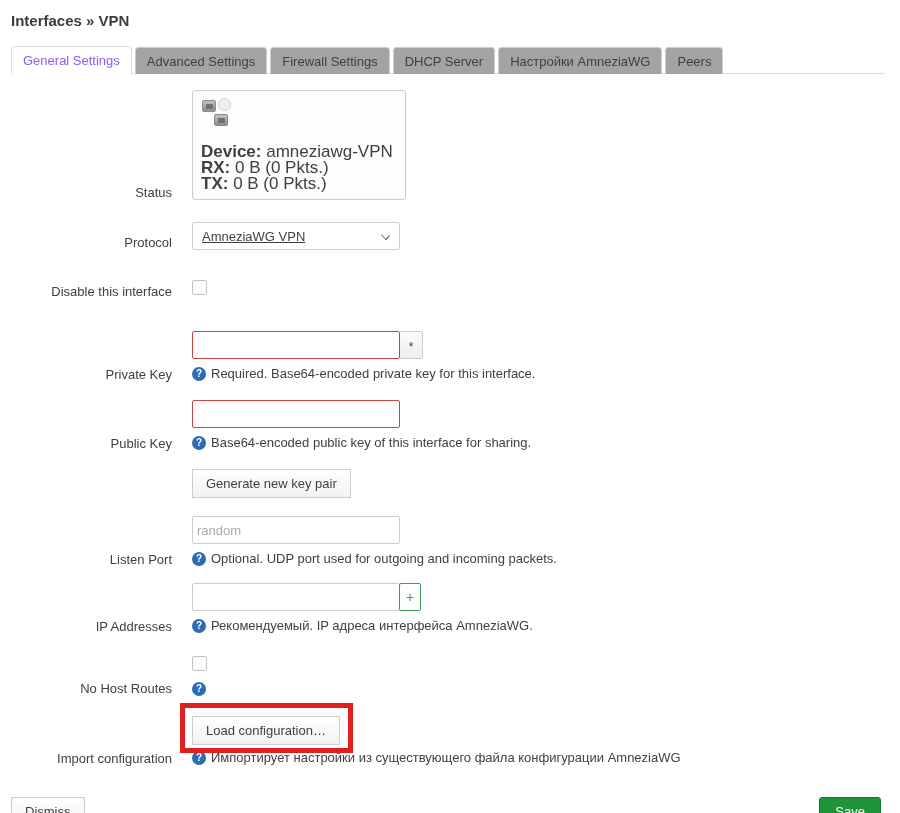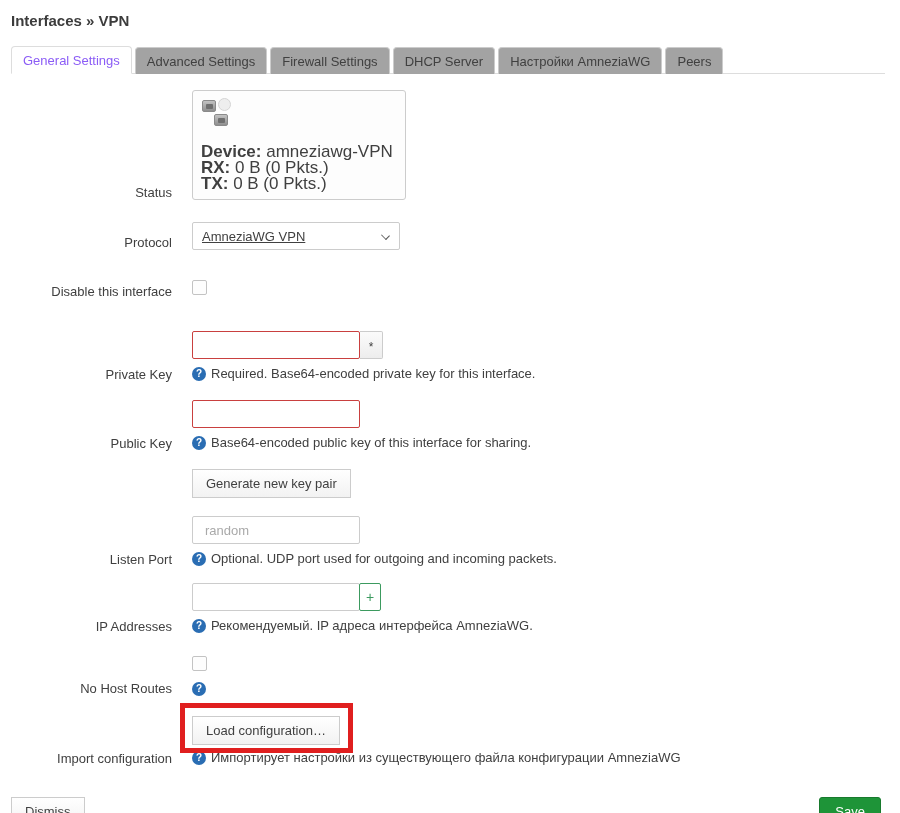--- a/index.html
+++ b/index.html
@@ -48,22 +48,22 @@
   .chev { position:absolute; right:10px; top:9px; width:7px; height:7px;
     border-right:1.6px solid #555; border-bottom:1.6px solid #555;
     transform:rotate(45deg) scale(1,0.8); }
 
   
   .cbx { display:inline-block; width:15px; height:15px; border:1px solid #c3c3c3;
     border-radius:2px; background:#fdfdfd; margin-top:4px; font-size:13px;
     font-weight:bold; line-height:13px; text-align:center; color:#404040; cursor:pointer; }
 
   
-  .tinput { width:168px; height:28px; border:1px solid #ccc; border-radius:2px;
-    font-size:13px; padding:0 12px; color:#404040; outline:none;
+  .tinput { width:208px; height:28px; border:1px solid #ccc; border-radius:2px;
+    font-size:13px; padding:0 4px; color:#404040; outline:none;
     font-family:"Liberation Sans","DejaVu Sans",sans-serif; }
   .tinput::placeholder { color:#a9a9a9; opacity:1; }
   .tinput.invalid { border-color:#c9403f; }
   .inline { display:flex; align-items:stretch; }
   .suffix-btn { width:23px; height:28px; border:1px solid #ccc; border-left:none;
     background:linear-gradient(#fbfbfb,#ededed); border-radius:0 2px 2px 0;
     font-size:12px; text-align:center; line-height:30px; cursor:pointer; color:#404040; }
   .add-btn { width:22px; height:28px; border:1px solid #3c9a5f; margin-left:-1px;
     background:#fff; border-radius:2px; color:#3c9a5f; font-size:14px;
     text-align:center; line-height:26px; cursor:pointer; }

